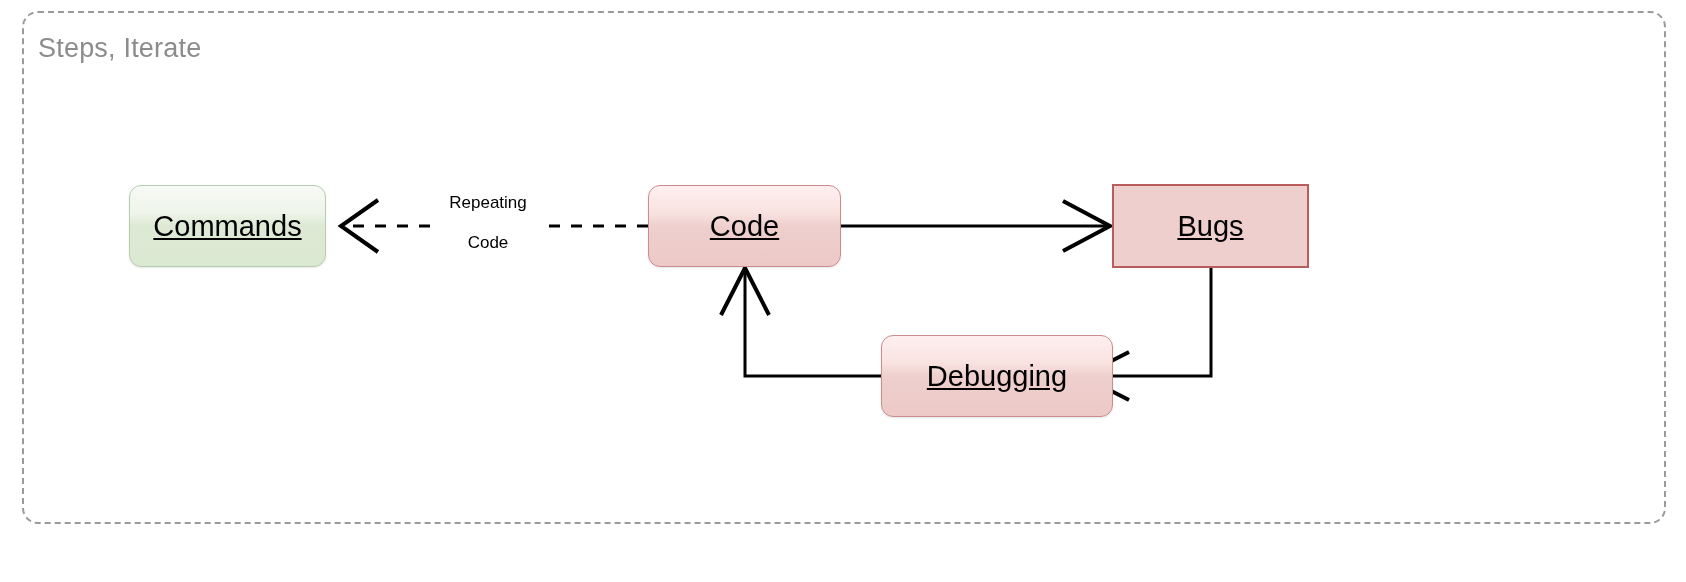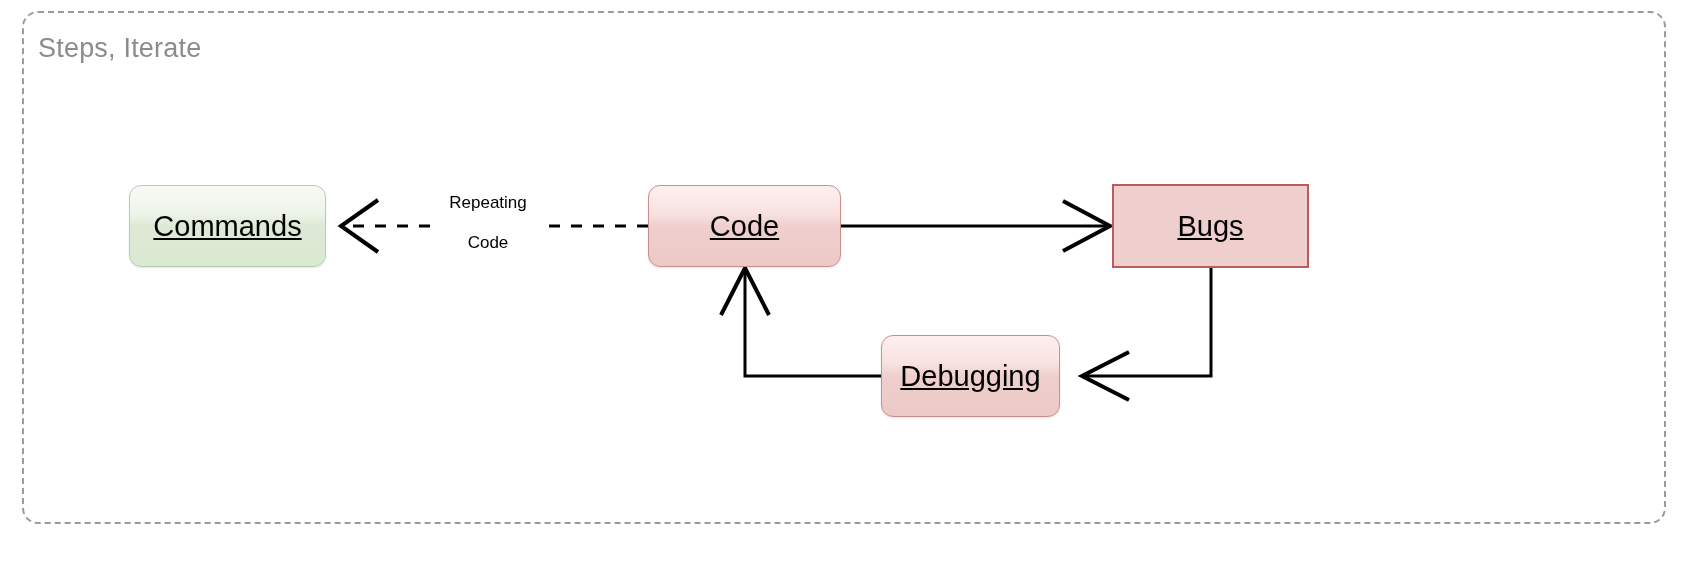--- a/index.html
+++ b/index.html
@@ -139,17 +139,17 @@
   </div>
 
   <div class="node node-pink-round" style="left:648px; top:185px; width:193px; height:82px;">
     <span class="node-label">Code</span>
   </div>
 
   <div class="node node-pink-square" style="left:1112px; top:184px; width:197px; height:84px;">
     <span class="node-label">Bugs</span>
   </div>
 
-  <div class="node node-pink-round" style="left:881px; top:335px; width:179px; height:82px;">
+  <div class="node node-pink-round" style="left:881px; top:335px; width:232px; height:82px;">
     <span class="node-label">Debugging</span>
   </div>
 
 </div>
 
 </body></html>

